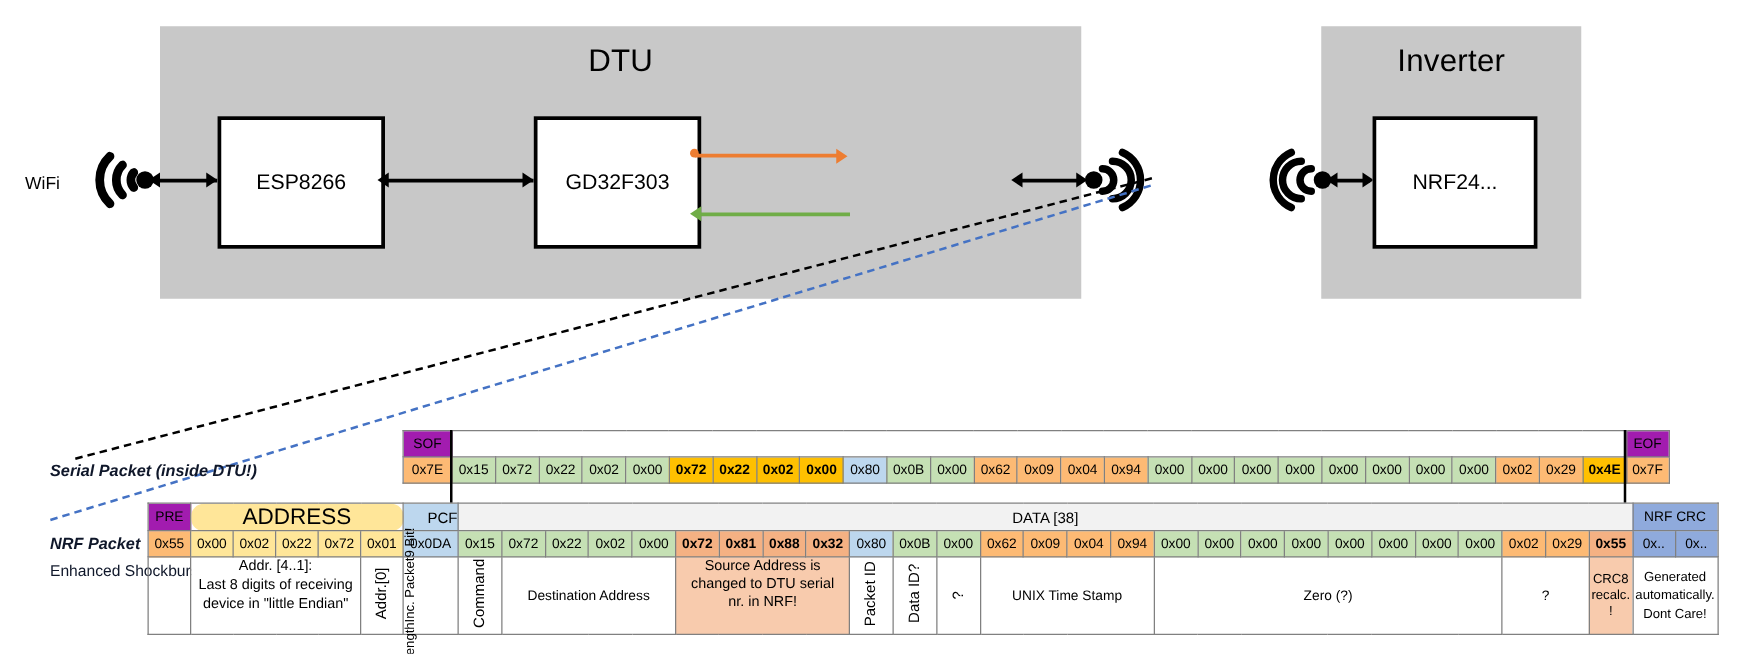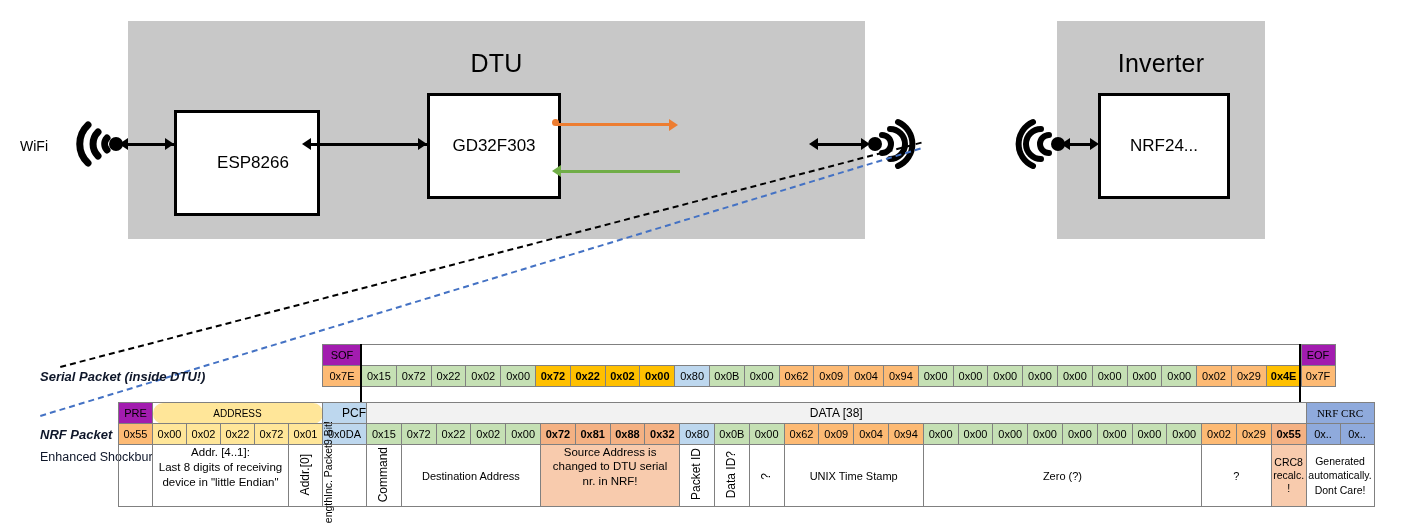--- a/index.html
+++ b/index.html
@@ -9,21 +9,21 @@
     color:#000;
   }
   .abs{position:absolute;}
 
   
   #block-diagram{position:absolute;left:0;top:0;width:1406px;height:300px;}
   .enclosure{
     position:absolute;background:#c8c8c8;
   }
   .enclosure-title{
-    position:absolute;left:0;right:0;top:28px;text-align:center;
+    position:absolute;left:0;right:0;top:14px;text-align:center;
     font-size:25px;color:#000;letter-spacing:.2px;
   }
   .chip{
     position:absolute;background:#ffffff;border:3px solid #000;
     display:flex;align-items:center;justify-content:center;
     font-size:17px;color:#000;
   }
   .wifi-label{position:absolute;font-size:14px;color:#000;}
 
   
@@ -60,21 +60,21 @@
     white-space:nowrap;
   }
   td.hdr{background:#a21caf;font-size:12px;text-align:left;padding-left:3px;}
   td.blank{border:none;background:transparent;}
   td.gray{background:#fdba74;}
   td.green{background:#C5E0B4;}
   td.amber{background:#FFC000;font-weight:bold;}
   td.blue{background:#BDD7EE;}
   td.yellow{background:#FFE699;}
   td.salmon{background:#F4B183;font-weight:bold;}
-  td.bluehdr{background:#8FAADC;font-size:12px;font-family:Liberation Serif, serif;}
+  td.bluehdr{background:#8FAADC;font-size:12px;}
   td.bluecell{background:#8FAADC;text-align:left;padding-left:3px;}
   td.lightgray{background:#F2F2F2;}
   td.desc{background:#ffffff;font-size:12.5px;border:1px solid #595959;}
   td.desc-salmon{background:#F8CBAD;font-size:12.5px;border:1px solid #595959;text-align:left;padding:2px 4px;line-height:1.25;}
   td.desc-left{text-align:left;padding:2px 5px;line-height:1.3;}
 
   .vert{
     writing-mode:vertical-rl;transform:rotate(180deg);
     display:inline-block;font-size:12px;white-space:nowrap;line-height:1.15;
   }
@@ -106,21 +106,21 @@
       <path d="M34 19 A17 17 0 0 0 34 43"></path>
       <path d="M43 25 A9 9 0 0 0 43 37"></path>
     </g>
     <circle cx="52" cy="31" r="7" fill="#000"></circle>
   </svg>
 
   <div class="arrow-line" style="left:128px;top:143px;width:46px;"></div>
   <div class="ahead left" style="left:119px;top:138px;"></div>
   <div class="ahead right" style="left:165px;top:138px;"></div>
 
-  <div class="chip" style="left:174px;top:110px;width:128px;height:100px;padding-left:12px;">
+  <div class="chip" style="left:174px;top:93px;width:128px;height:100px;">
     <span>ESP8266</span>
   </div>
 
   <div class="arrow-line" style="left:307px;top:143px;width:120px;"></div>
   <div class="ahead left" style="left:302px;top:138px;"></div>
   <div class="ahead right" style="left:418px;top:138px;"></div>
 
   <div class="chip" style="left:427px;top:93px;width:128px;height:100px;">
     <span>GD32F303</span>
   </div>
@@ -228,21 +228,21 @@
       <col style="width:34px">
       <col span="5" style="width:34px">
       <col style="width:34px">
       <col span="27" style="width:34.8px">
       <col span="2" style="width:34px">
     </colgroup>
     <tbody>
 
       <tr>
         <td class="hdr">PRE</td>
-        <td class="yellow" colspan="5" style="font-size:10px;border-radius:10px;">ADDRESS</td>
+        <td class="yellow" colspan="5" style="font-size:18px;border-radius:10px;">ADDRESS</td>
         <td class="blue" style="text-align:left;padding-left:19px;font-size:12px;">PCF</td>
         <td class="lightgray" colspan="27" style="font-size:12px;">DATA [38]</td>
         <td class="bluehdr" colspan="2">NRF CRC</td>
       </tr>
 
       <tr id="nrf-value-row">
         <td class="gray">0x55</td>
         <td class="yellow">0x00</td>
         <td class="yellow">0x02</td>
         <td class="yellow">0x22</td>

